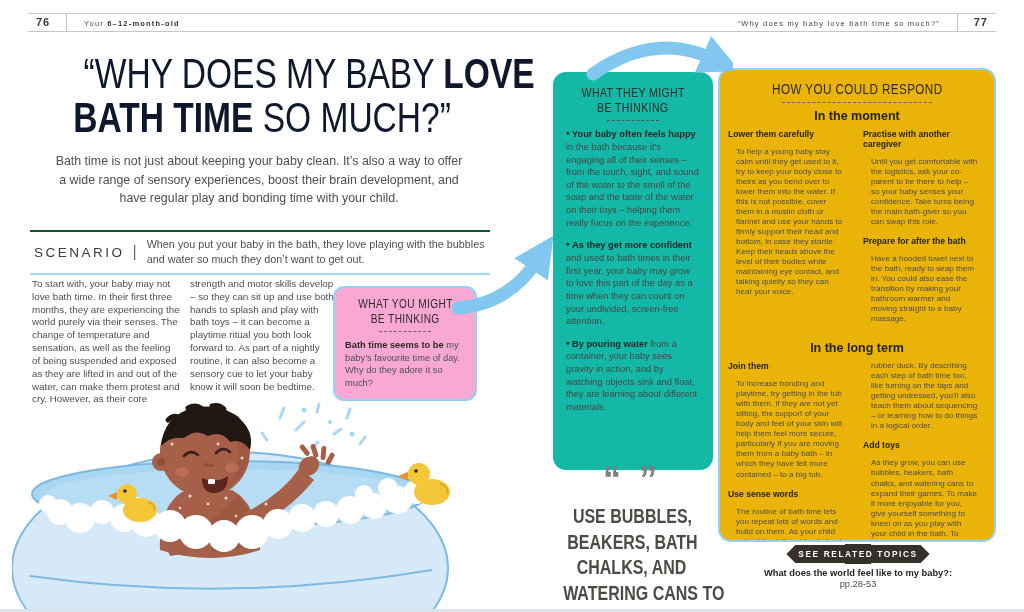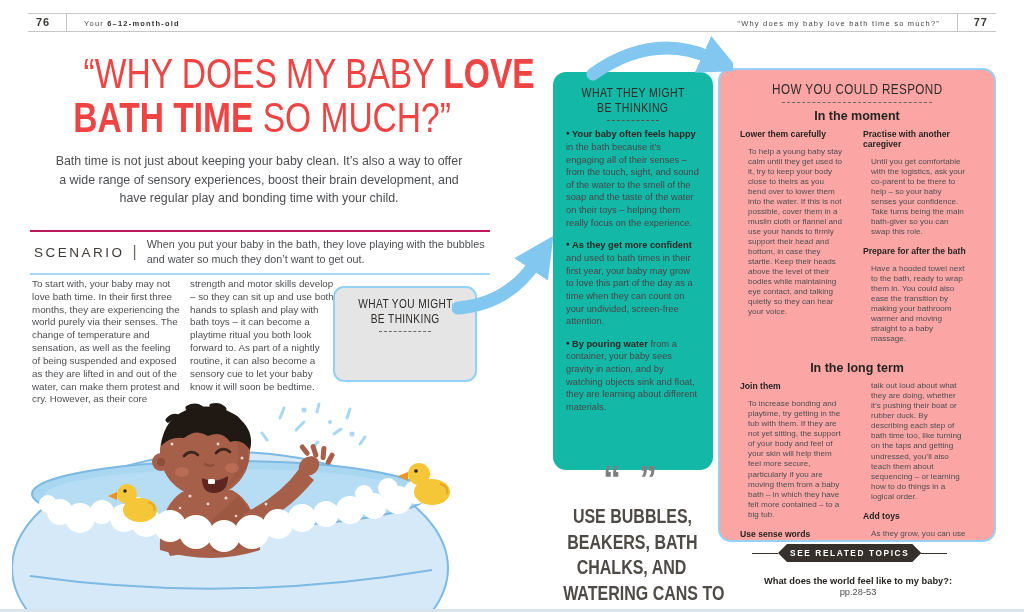--- a/index.html
+++ b/index.html
@@ -15,83 +15,83 @@
   .hdr-num.r{right:36px;}
   .hdr-vr{position:absolute;top:13px;width:1px;height:18px;background:#c6c6c6;}
   .hdr-vr.l{left:66px;}
   .hdr-vr.r{right:66px;}
   .hdr-label{position:absolute;top:19px;font-size:7.5px;color:#4a4744;letter-spacing:1.2px;}
   .hdr-label.l{left:84px;}
   .hdr-label.r{right:84px;text-align:right;}
   .hdr-label b{color:#34312e;}
 
   
-  .title{position:absolute;left:20px;top:52px;width:470px;text-align:center;color:#ef4444;line-height:1.02;}
+  .title{position:absolute;left:20px;top:52px;width:470px;text-align:center;color:#0f172a;line-height:1.02;}
   .t-line{font-size:43px;font-weight:400;}
   .t-line b{font-weight:700;}
   .cond{display:inline-block;transform:scaleX(0.78);transform-origin:50% 50%;white-space:nowrap;}
 
   .intro{position:absolute;left:55px;top:152px;width:408px;text-align:center;
          font-size:12.4px;line-height:1.5;color:#4c4e51;}
 
   
-  .scenario{position:absolute;left:30px;top:230px;width:460px;border-top:2px solid #be185d;
+  .scenario{position:absolute;left:30px;top:230px;width:460px;border-top:2px solid #14532d;
             border-bottom:2px solid #a4d7f3;padding:5px 0 6px 0;display:flex;align-items:center;}
   .scen-label{font-size:13.5px;letter-spacing:2.5px;color:#3e3b38;margin:0 8px 0 4px;white-space:nowrap;}
   .scen-bar{font-size:16px;color:#6d6a66;font-weight:300;margin-right:10px;}
   .scen-text{font-size:10.8px;line-height:1.4;color:#4c4e51;width:340px;}
 
   
   .bodycols{position:absolute;left:32px;top:278px;width:306px;display:flex;gap:10px;}
   .bodycols p{margin:0;flex:1;font-size:9.8px;line-height:1.31;color:#4c4e51;}
 
   
-  .youbox{position:absolute;left:333px;top:286px;width:144px;min-height:96px;background:#e5e5e5;
+  .youbox{position:absolute;left:333px;top:286px;width:144px;min-height:96px;background:#f9a8d4;
           border:2px solid #93d2f4;border-radius:11px;padding:9px 10px 10px 10px;box-sizing:border-box;text-align:center;}
   .boxtitle{font-size:13px;line-height:1.12;color:#2e2b28;letter-spacing:0.5px;}
   .dash-div{width:52px;margin:5px auto 7px auto;border-top:1.5px dashed #6a6763;}
   .youbox .txt{text-align:left;font-size:9.3px;line-height:1.35;color:#4c4e51;}
   .lead{font-weight:700;color:#2b2926;}
 
   
   .theybox{position:absolute;left:553px;top:72px;width:160px;height:398px;background:#14b8a6;
            border-radius:13px;padding:13px 13px;box-sizing:border-box;}
   .theybox .boxtitle{display:block;text-align:center;font-size:13.5px;}
   .theybox .dash-div{border-top-color:#55534f;}
   .bullet{margin:0 0 10px 0;font-size:9.3px;line-height:1.36;color:#45474b;}
   .bullet .dot{font-size:6.5px;vertical-align:2px;margin-right:2px;color:#2b2926;}
 
   
-  .respond{position:absolute;left:718px;top:68px;width:278px;height:474px;background:#fca5a5;
-           border:2px solid #93d2f4;border-radius:13px;padding:11px 20px;box-sizing:border-box;overflow:hidden;}
+  .respond{position:absolute;left:718px;top:68px;width:278px;height:474px;background:#eab308;
+           border:2px solid #93d2f4;border-radius:13px;padding:11px 8px;box-sizing:border-box;overflow:hidden;}
   .respond .boxtitle{display:block;text-align:center;font-size:15px;}
   .respond .dash-div{width:150px;margin:4px auto 6px auto;}
   .subhead{font-size:12.5px;font-weight:700;color:#262421;text-align:center;margin:2px 0 6px 0;}
   .rs-cols{display:flex;gap:12px;}
   .rs-cols>div{flex:1;}
   .rs-h{font-size:8.6px;font-weight:700;color:#262421;margin:0 0 1px 0;}
   .rs-p{font-size:8.1px;line-height:1.24;color:#4c4e51;margin:8px;}
   .rs-gap{margin-top:9px;}
   .lt-flow{columns:2;column-gap:12px;column-fill:auto;height:208px;}
   .lt-flow .rs-h.first{margin-top:0;}
   .lt-flow .rs-h{margin-top:9px;}
 
   
   .quote{position:absolute;left:543px;top:462px;width:178px;text-align:center;}
   .qmarks{font-size:36px;font-weight:700;color:#7d7f82;letter-spacing:4px;line-height:1;}
   .qlines{margin-top:6px;color:#4e4a46;font-size:20px;font-weight:700;line-height:1.28;}
   .qlines .cond{transform:scaleX(0.8);}
 
   
   .related{position:absolute;left:752px;top:544px;width:212px;text-align:center;}
-  .rel-row{display:flex;align-items:center;justify-content:flex-start;}
+  .rel-row{display:flex;align-items:center;justify-content:flex-end;flex-direction:column;}
   .rel-line{height:1px;background:#35302a;width:26px;}
   .lozenge{background:#35302a;color:#fff;font-size:8.3px;font-weight:700;letter-spacing:1.6px;
            padding:4px 12px;clip-path:polygon(9px 0,calc(100% - 9px) 0,100% 50%,calc(100% - 9px) 100%,9px 100%,0 50%);}
-  .rel-topic{font-size:9.3px;font-weight:700;color:#262421;margin-top:14px;}
+  .rel-topic{font-size:9.3px;font-weight:700;color:#262421;margin-top:4px;}
   .rel-pages{font-size:9.3px;color:#4c4e51;margin-top:1px;}
 
   
   .arrowA{position:absolute;left:452px;top:232px;}
   .arrowB{position:absolute;left:585px;top:28px;}
   .illus{position:absolute;left:12px;top:400px;}
   .footstrip{position:absolute;left:0;bottom:0;width:100%;height:3px;background:#d9e4ec;}
 </style>
 </head>
 <body>
@@ -122,20 +122,21 @@
 
   <div class="bodycols">
     <p>To start with, your baby may not love bath time. In their first three months, they are experiencing the world purely via their senses. The change of temperature and sensation, as well as the feeling of being suspended and exposed as they are lifted in and out of the water, can make them protest and cry. However, as their core</p>
     <p>strength and motor skills develop – so they can sit up and use both hands to splash and play with bath toys – it can become a playtime ritual you both look forward to. As part of a nightly routine, it can also become a sensory cue to let your baby know it will soon be bedtime.</p>
   </div>
 
   <div class="youbox">
     <div class="boxtitle"><span class="cond">WHAT YOU MIGHT</span><br>
       <span class="cond">BE THINKING</span></div>
     <div class="dash-div"></div>
+    <div class="txt"><span class="lead">Bath time seems to be</span><span> my baby’s favourite time of day. Why do they adore it so much?</span></div>
   </div>
 
   <div class="theybox">
     <div class="boxtitle"><span class="cond">WHAT THEY MIGHT</span><br>
       <span class="cond">BE THINKING</span></div>
     <div class="dash-div"></div>
     <p class="bullet"><span class="dot">●</span><span class="lead">Your baby often feels happy</span><span> in the bath because it’s engaging all of their senses – from the touch, sight, and sound of the water to the smell of the soap and the taste of the water on their toys – helping them really focus on the experience.</span></p>
     <p class="bullet"><span class="dot">●</span><span class="lead">As they get more confident</span><span> and used to bath times in their first year, your baby may grow to love this part of the day as a time when they can count on your undivided, screen-free attention.</span></p>
     <p class="bullet"><span class="dot">●</span><span class="lead">By pouring water</span><span> from a container, your baby sees gravity in action, and by watching objects sink and float, they are learning about different materials.</span></p>
   </div>

